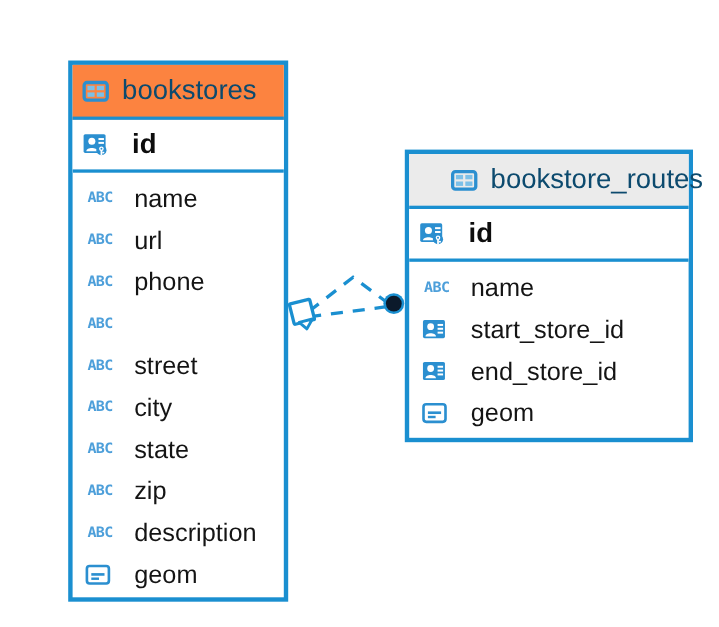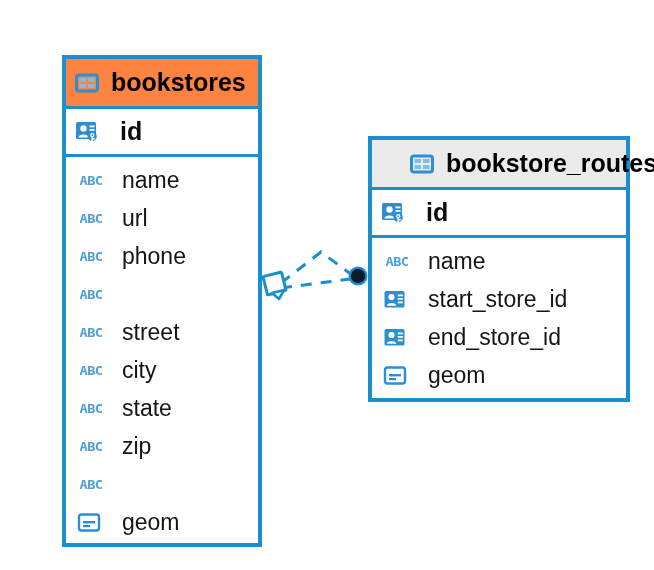--- a/index.html
+++ b/index.html
@@ -47,25 +47,24 @@
     display: flex;
     align-items: center;
     padding-left: 8px;
     border-bottom: 3px solid #1a8fd0;
   }
   .entity-header.orange { background: #fc8340; }
   .entity-header.grey   { background: #ebebeb; padding-left: 37px; }
 
   .entity-title {
     font-size: 25px;
-    color: #000000;
+    color: #0c4a6e;
     margin-left: 11px;
     line-height: 1;
     white-space: nowrap;
-    font-weight: bold;
   }
 
   .pk-row {
     box-sizing: border-box;
     height: 48px;
     display: flex;
     align-items: center;
     padding-left: 8px;
     border-bottom: 3px solid #1a8fd0;
     background: #ffffff;
@@ -222,20 +221,21 @@
         <span class="icon icon-abc">
           <span class="abc-text">ABC</span>
         </span>
         <span class="field-label">zip</span>
       </div>
 
       <div class="field-row">
         <span class="icon icon-abc">
           <span class="abc-text">ABC</span>
         </span>
+        <span class="field-label">description</span>
       </div>
 
       <div class="field-row">
         <span class="icon">
           <svg width="26" height="26" viewBox="0 0 26 26">
             <rect x="3" y="5.5" width="20" height="16" rx="2.5" ry="2.5" fill="none" stroke="#2b8fd0" stroke-width="2.4"></rect>
             <rect x="7" y="12" width="12" height="2.4" fill="#2b8fd0"></rect>
             <rect x="7" y="16" width="7" height="2.2" fill="#2b8fd0"></rect>
           </svg>
         </span>

